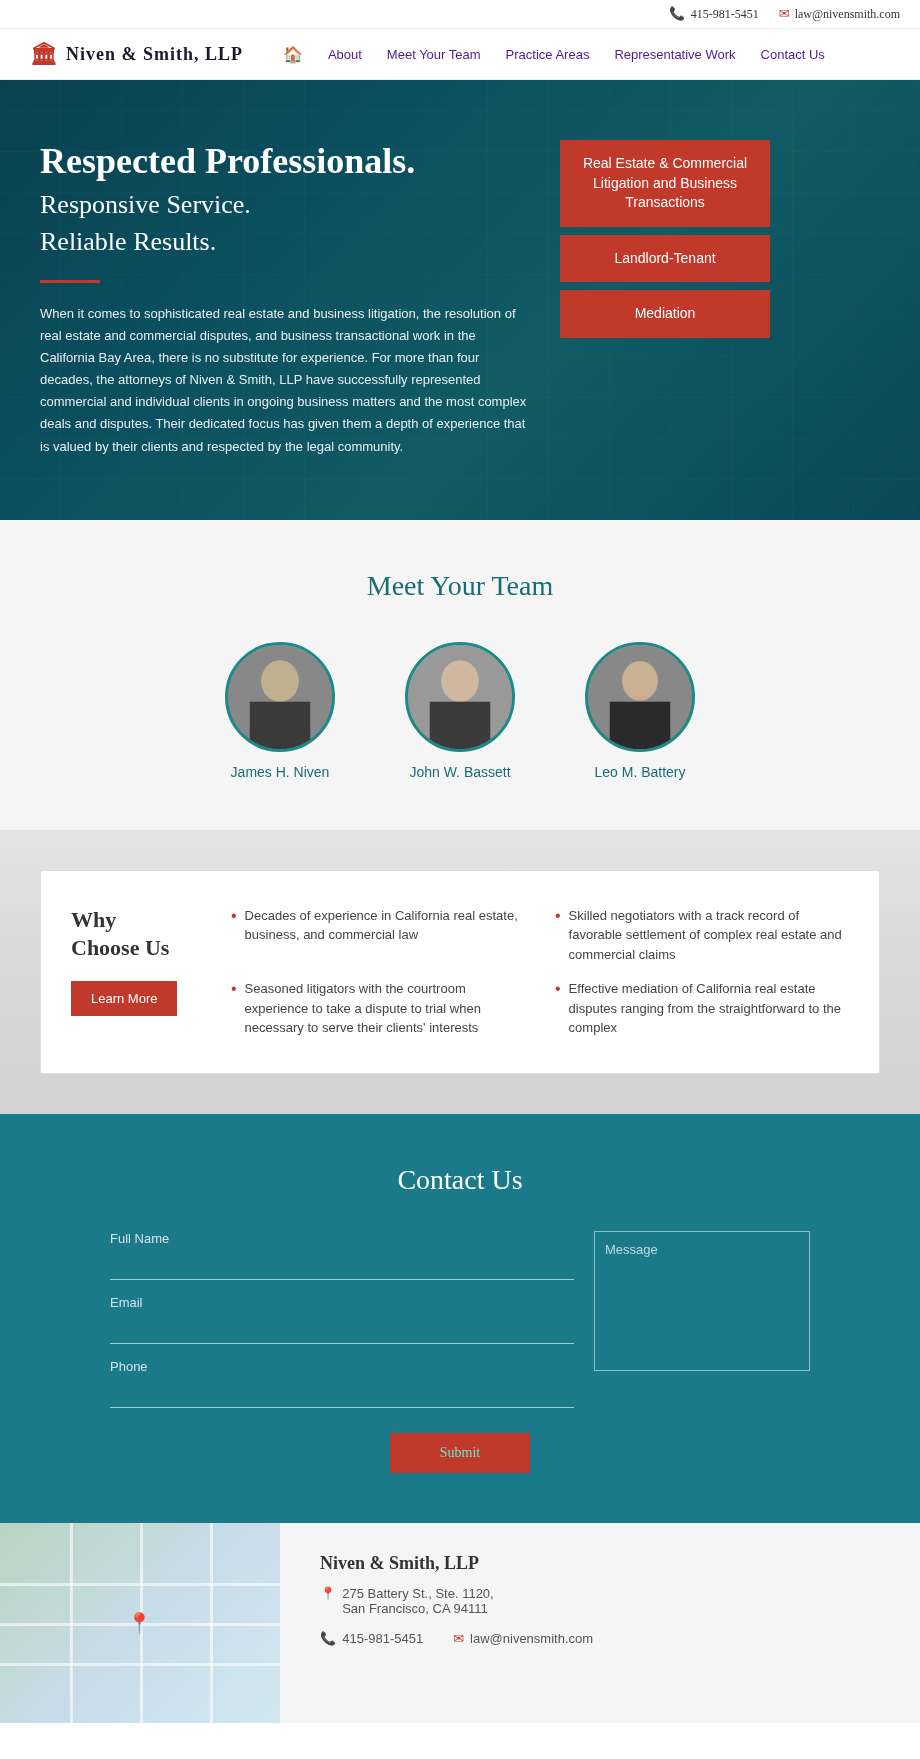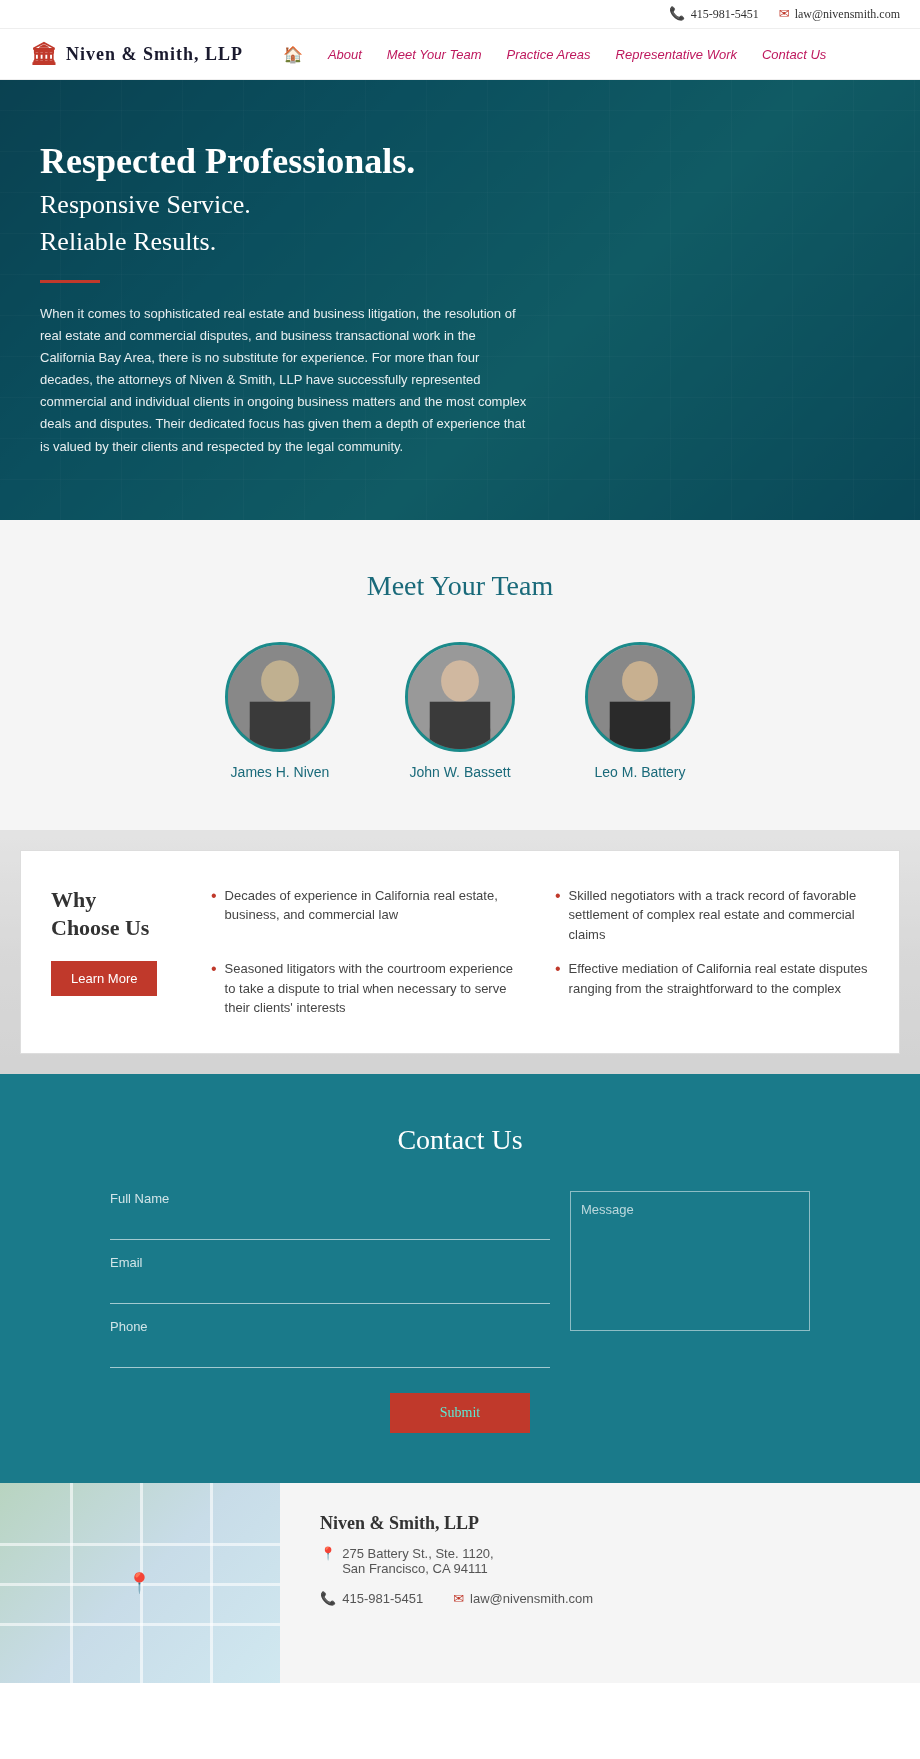--- a/index.html
+++ b/index.html
@@ -41,25 +41,24 @@
     .logo-icon { color: #c0392b; font-size: 22px; }
     .logo-text { font-size: 18px; letter-spacing: 1px; }
     .nav-links {
       display: flex;
       align-items: center;
       gap: 25px;
       margin-left: 10px;
     }
     .nav-link {
       font-size: 13px;
-      color: #be185d;
+      color: #4c1d95;
       text-decoration: none;
       font-family: Arial, sans-serif;
       cursor: pointer;
-      font-style: italic;
     }
     .nav-home-icon { color: #c0392b; font-size: 16px; }
 
     
     .hero {
       background: linear-gradient(135deg, #0a4a5a 0%, #0d6b7a 30%, #1a8a8a 60%, #0a5a6a 100%);
       padding: 60px 40px 50px;
       position: relative;
       min-height: 420px;
       display: flex;
@@ -191,21 +190,21 @@
     .team-name {
       font-size: 14px;
       color: #1a6a7a;
       font-family: Arial, sans-serif;
     }
 
     
     .why-section-wrapper {
       position: relative;
       background: linear-gradient(180deg, #f0f0f0 0%, #e0e0e0 50%, #d8d8d8 100%);
-      padding: 20px;
+      padding: 40px;
       overflow: hidden;
     }
     .why-section-wrapper::before {
       content: '';
       position: absolute;
       top: 0; left: 0; right: 0; bottom: 0;
       background: rgba(200,200,200,0.3);
     }
     .why-box {
       position: relative;
@@ -300,21 +299,21 @@
       font-size: 13px;
       font-family: Arial, sans-serif;
       display: block;
       margin-bottom: 2px;
     }
     .contact-field-group {
       display: flex;
       flex-direction: column;
     }
     .contact-textarea-wrap {
-      width: 240px;
+      width: 216px;
     }
     .contact-textarea {
       background: transparent;
       border: 1px solid rgba(255,255,255,0.5);
       color: #fff;
       padding: 10px;
       font-size: 13px;
       font-family: Arial, sans-serif;
       outline: none;
       width: 100%;
@@ -444,20 +443,25 @@
   <div class="hero-bg"></div>
   <div class="hero-left">
     <h1 class="hero-title">Respected Professionals.</h1>
     <div class="hero-subtitle">
       <span>Responsive Service.</span><br>
       <span>Reliable Results.</span>
     </div>
     <div class="hero-divider"></div>
     <p class="hero-text">When it comes to sophisticated real estate and business litigation, the resolution of real estate and commercial disputes, and business transactional work in the California Bay Area, there is no substitute for experience. For more than four decades, the attorneys of Niven &amp; Smith, LLP have successfully represented commercial and individual clients in ongoing business matters and the most complex deals and disputes. Their dedicated focus has given them a depth of experience that is valued by their clients and respected by the legal community.</p>
   </div>
+  <div class="hero-right">
+    <button class="hero-btn">Real Estate &amp; Commercial Litigation and Business Transactions</button>
+    <button class="hero-btn">Landlord-Tenant</button>
+    <button class="hero-btn">Mediation</button>
+  </div>
 </section>
 
 <section class="team-section">
   <h2 class="section-title">Meet Your Team</h2>
   <div class="team-grid">
 
     <div class="team-member">
       <div class="team-avatar avatar-niven">
         <svg width="110" height="110" viewBox="0 0 110 110" xmlns="http://www.w3.org/2000/svg">
           <rect width="110" height="110" fill="#888"></rect>

